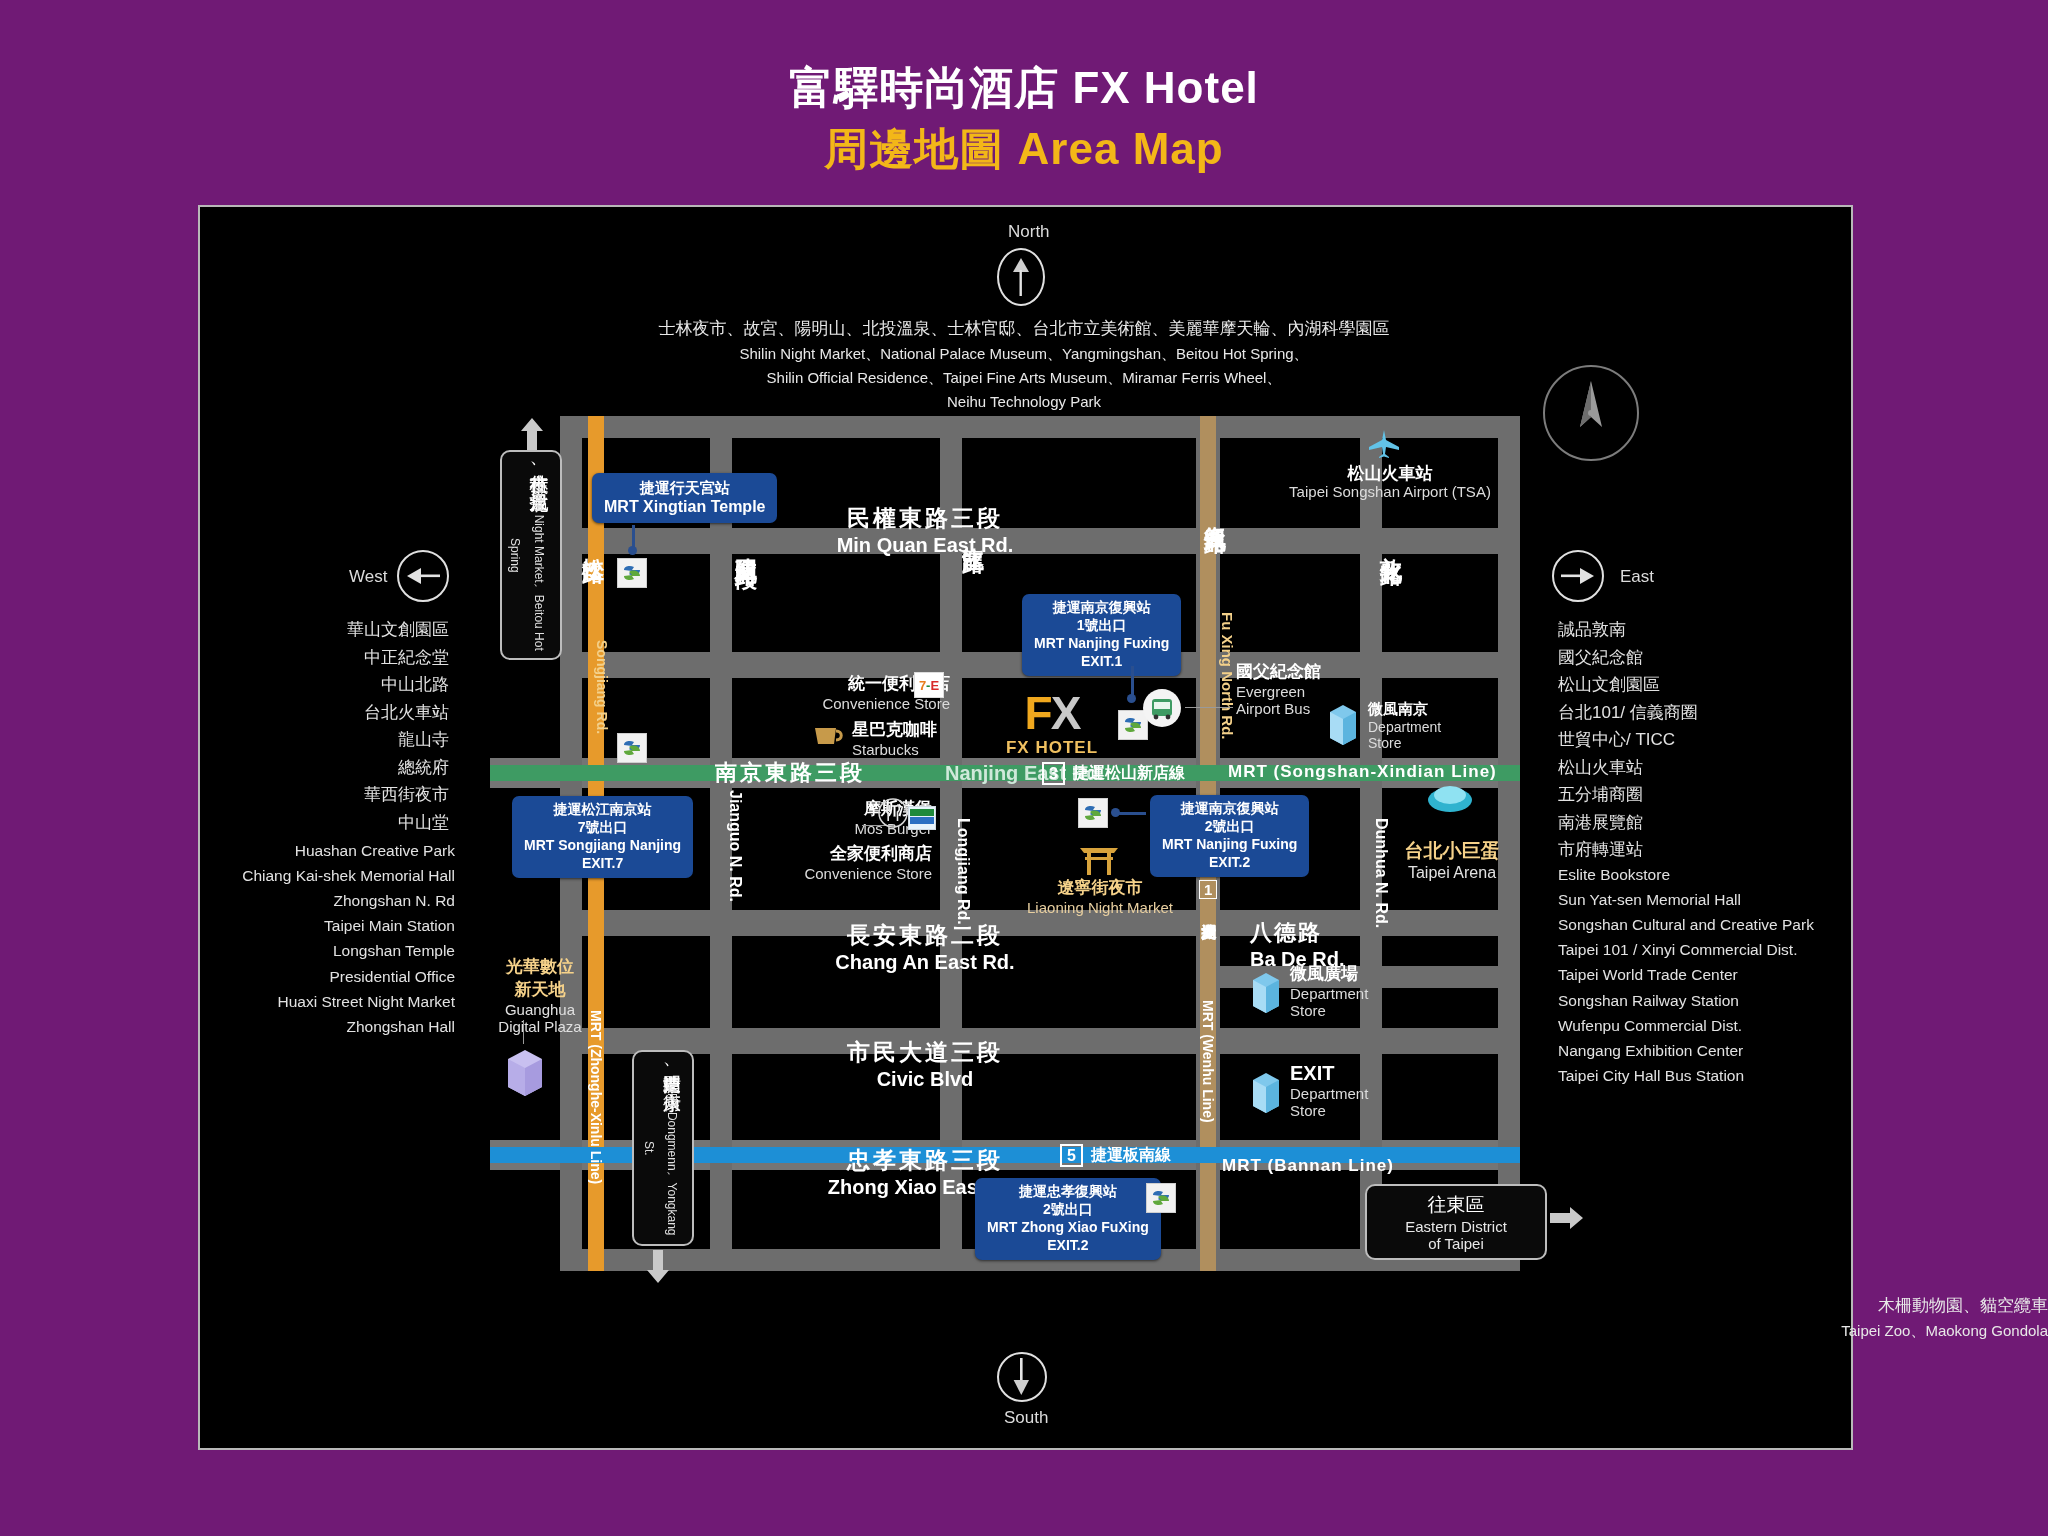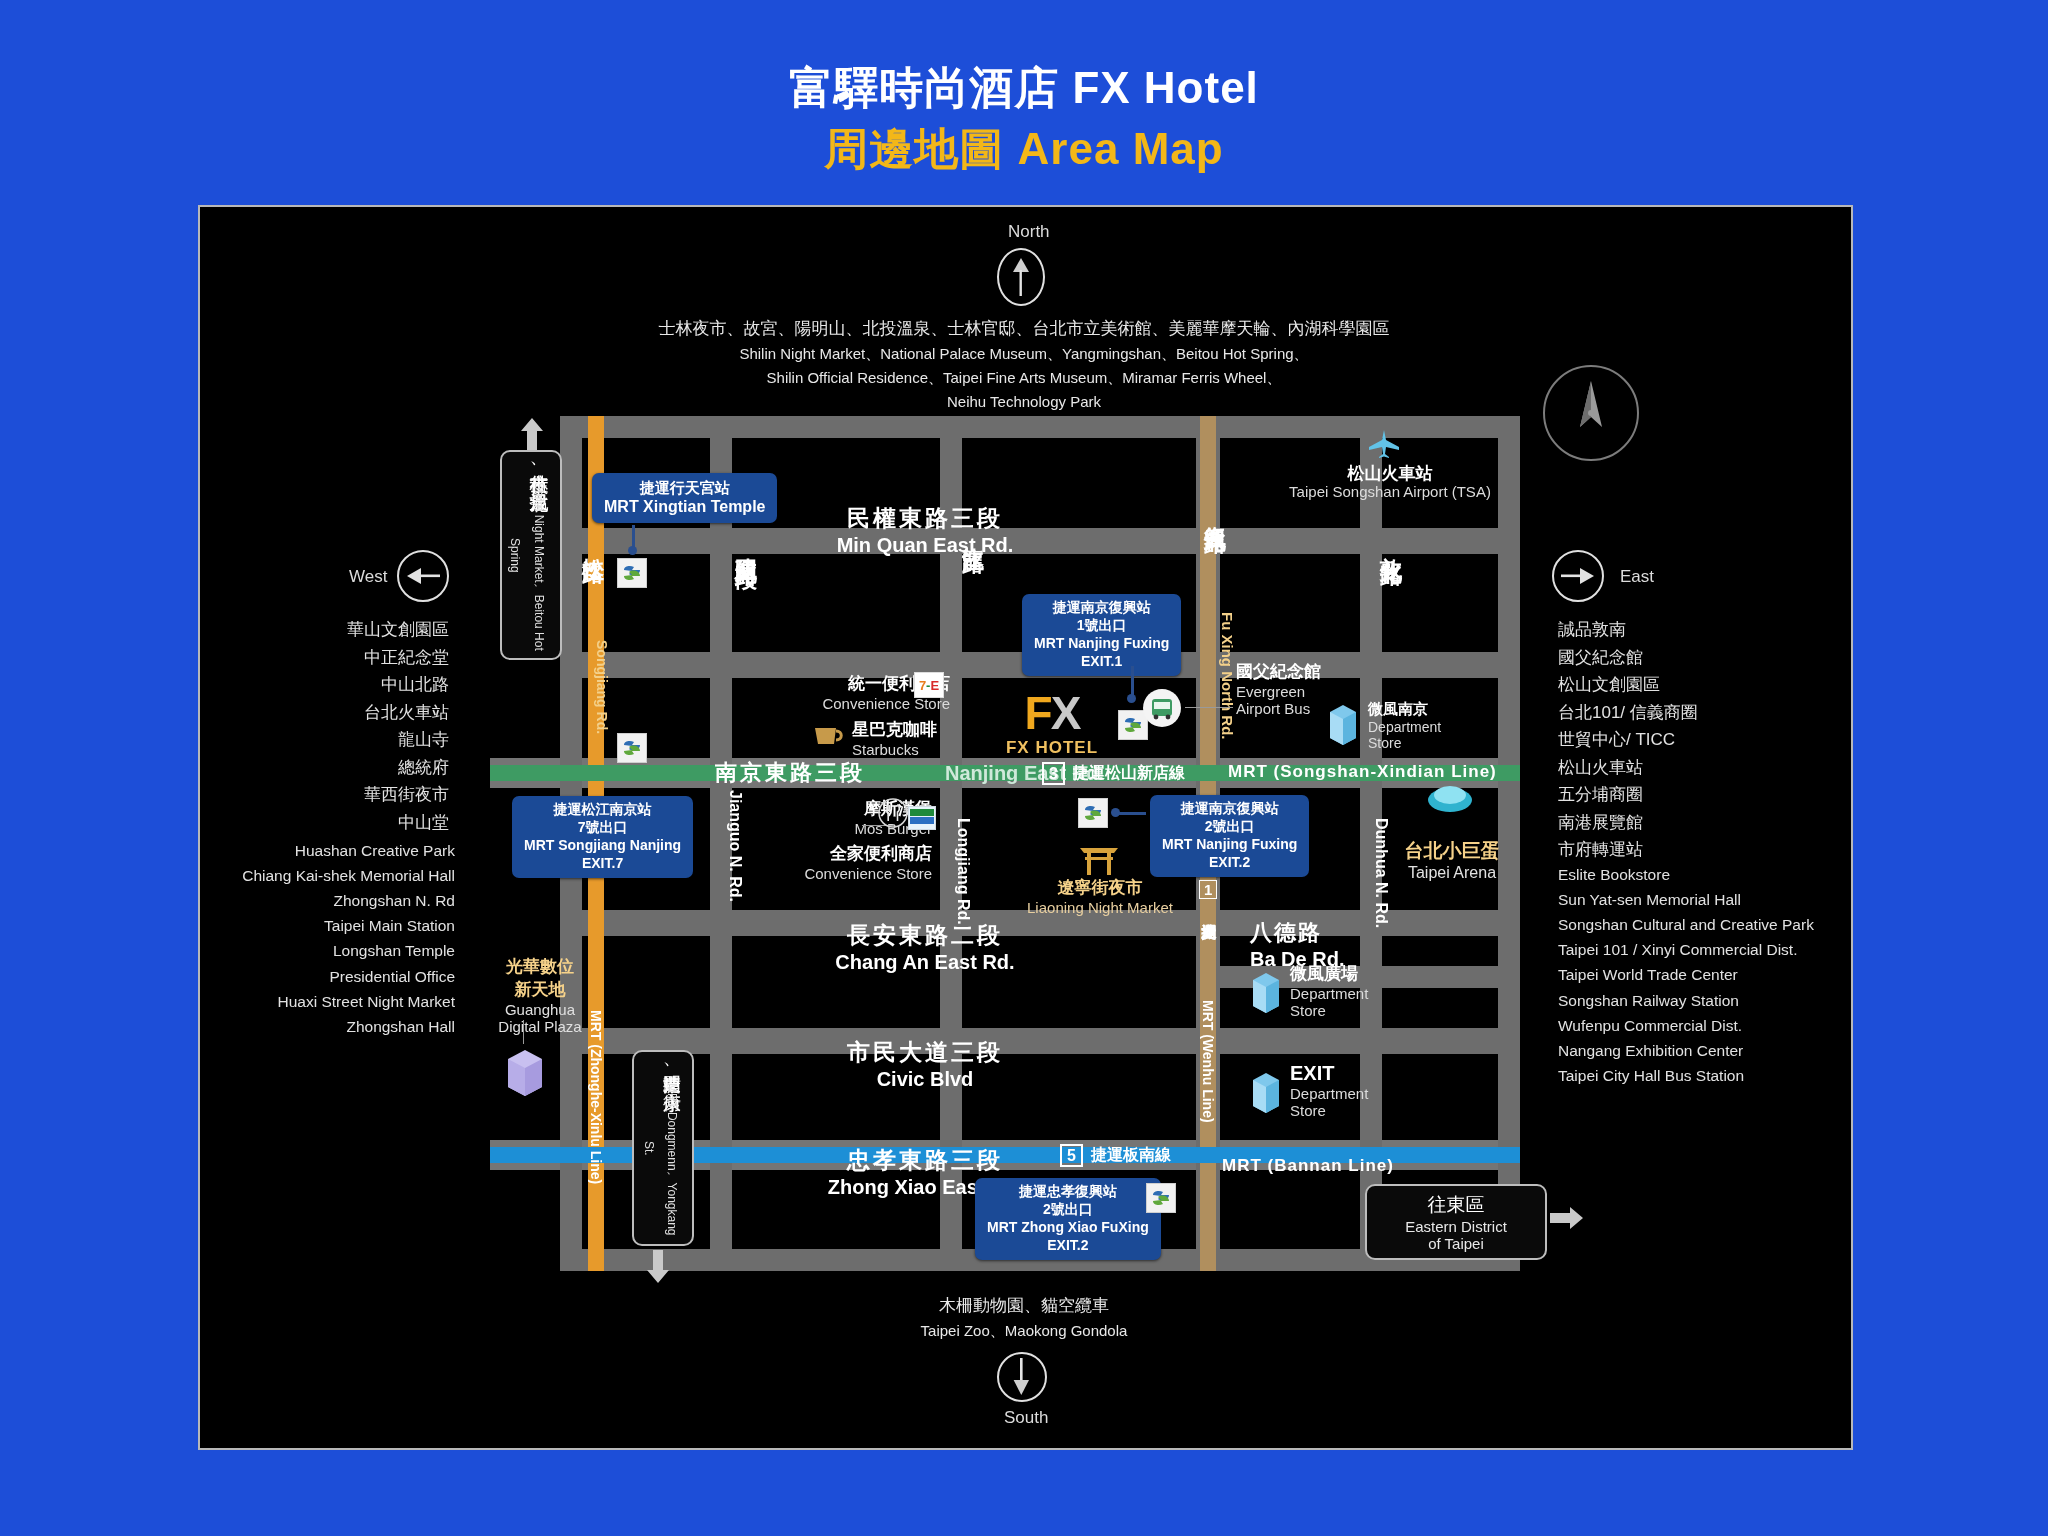--- a/index.html
+++ b/index.html
@@ -5,21 +5,21 @@
   * { box-sizing: border-box; margin: 0; padding: 0; }
   html, body {
     width: 2048px; height: 1536px;
     background: #000;
     font-family: "Liberation Sans", sans-serif;
     overflow: hidden;
   }
   #page {
     position: relative;
     width: 2048px; height: 1536px;
-    background: #1d4ed8;
+    background: #701a75;
     padding-left: 35px;
   }
 
   
   .title-wrap {
     position: absolute; left: 0; top: 60px; width: 2048px;
     text-align: center;
   }
   .title-cn-en {
     font-size: 44px; font-weight: bold; color: #ffffff;
@@ -634,21 +634,21 @@
     <div style="font-size:19px; color:#fff;">往東區</div>
     <div style="font-size:15px; color:#e8e8e8;">Eastern District</div>
     <div style="font-size:15px; color:#e8e8e8;">of Taipei</div>
   </div>
   <div class="poi" style="left:1550px; top:1205px;">
     <svg width="34" height="26" viewBox="0 0 34 26">
         <polygon points="33,13 20,2 20,8 0,8 0,18 20,18 20,24" fill="#c9c9c9"></polygon>
       </svg>
   </div>
 
-  <div class="txtblock" style="left:0; top:1293px; width:2048px; text-align:center;">
+  <div class="txtblock" style="left:0; top:1293px; width:2048px; text-align:right;">
     <div class="cn">木柵動物園、貓空纜車</div>
     <div class="en">Taipei Zoo、Maokong Gondola</div>
   </div>
   <div class="dir-circle" style="left:997px; top:1352px; width:50px; height:50px;">
     <svg width="20" height="38" viewBox="0 0 20 38">
         <rect x="8" y="0" width="2.6" height="26" fill="#e3e3e3"></rect>
         <polygon points="9.3,37 17,22 1.6,22" fill="#cfcfcf"></polygon>
       </svg>
   </div>
   <div class="dir-label" style="left:1004px; top:1408px;">South</div>

